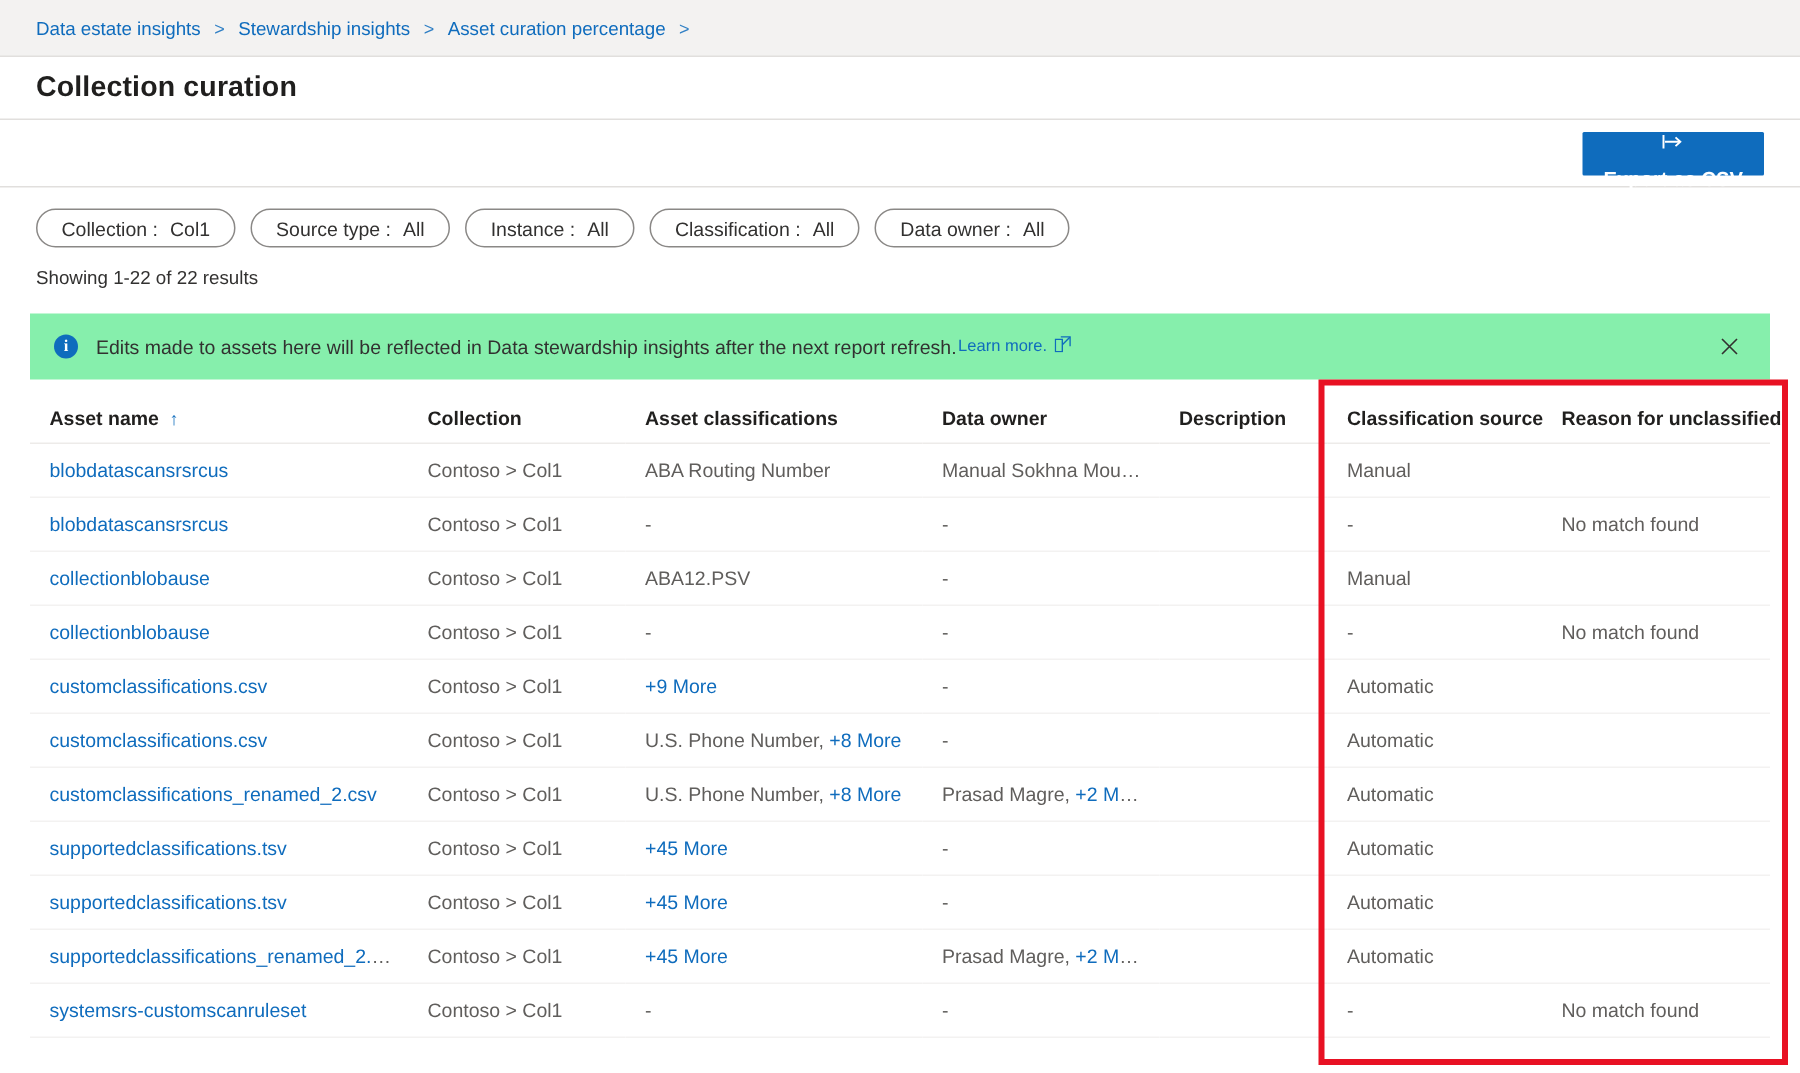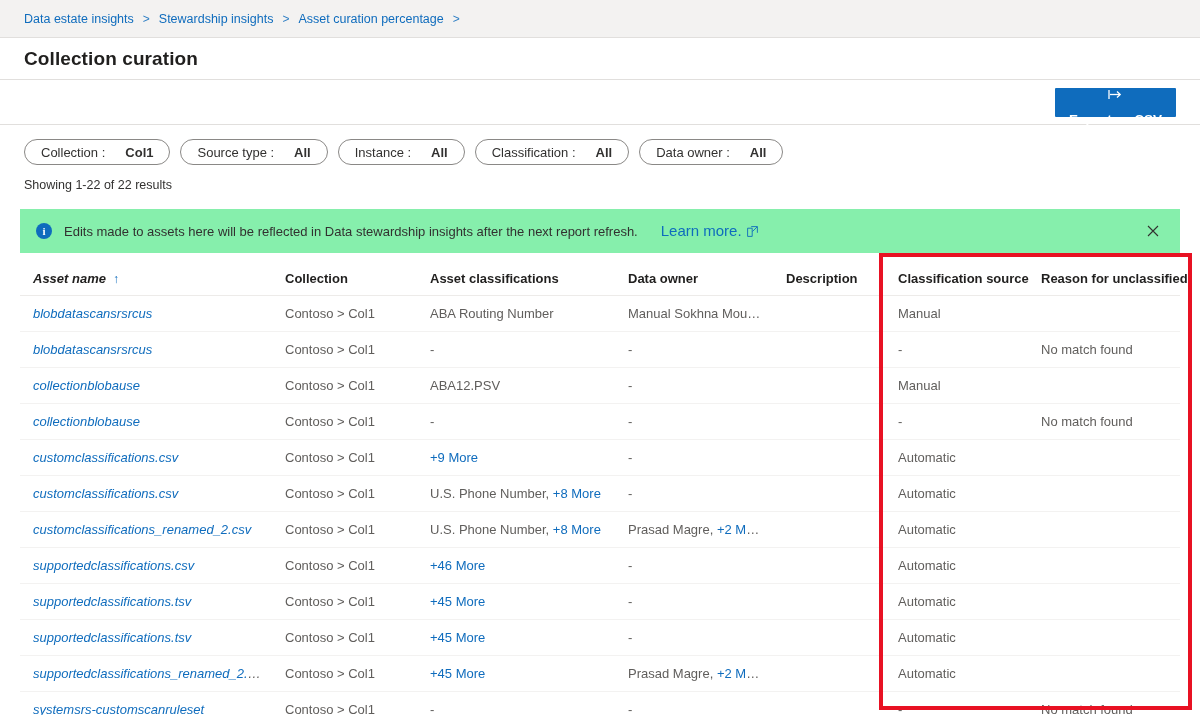--- a/index.html
+++ b/index.html
@@ -122,21 +122,21 @@
     height: 26px;
     padding: 0 16px;
     display: flex;
     align-items: center;
     font-size: 13px;
     color: #323130;
     background: #ffffff;
     cursor: pointer;
     white-space: nowrap;
   }
-  .pill .pv { font-weight: 700; margin-left: 20px; }
+  .pill .pv { font-weight: 400; margin-left: 8px; }
   .pill .pk { font-weight: 400; }
 
   .results-line {
     padding: 13px 24px 0 24px;
     font-size: 12.5px;
     color: #323130;
   }
 
   
   .msg-bar {
@@ -163,22 +163,22 @@
     line-height: 16px;
     font-size: 11px;
     font-weight: 700;
     font-family: "Liberation Serif", serif;
     color: #ffffff;
   }
   .msg-text { font-size: 13px; color: #323130; flex: 0 0 auto; }
   .msg-link {
     color: #0f6cbd;
     text-decoration: none;
-    margin-left: 23px;
-    font-size: 15px;
+    margin-left: 1px;
+    font-size: 11px;
     text-align: center;
   }
   .ext-icon { margin-left: 5px; vertical-align: -1px; }
   .msg-close {
     margin-left: auto;
     width: 26px; height: 26px;
     display: flex; align-items: center; justify-content: center;
     cursor: pointer;
     color: #323130;
   }
@@ -217,21 +217,21 @@
     color: #0f6cbd;
     text-decoration: none;
   }
   .sort-caret {
     display: inline-block;
     margin-left: 7px;
     color: #0f6cbd;
     font-weight: 400;
     font-size: 12px;
   }
-  .colw-name   { width: 252px; font-style: italic; }
+  .colw-name   { width: 252px; }
   .colw-coll   { width: 145px; }
   .colw-class  { width: 198px; }
   .colw-owner  { width: 158px; }
   .colw-desc   { width: 112px; }
   .colw-src    { width: 143px; }
   .colw-reason { width: 152px; }
 
   
   .red-box {
     position: absolute;
@@ -384,29 +384,20 @@
         <tr>
           <td class="colw-name"><a class="lnk" href="#">customclassifications_renamed_2.csv</a></td>
           <td class="colw-coll">Contoso &gt; Col1</td>
           <td class="colw-class"><span>U.S. Phone Number,</span> <a class="lnk" href="#">+8 More</a></td>
           <td class="colw-owner"><span>Prasad Magre,</span> <a class="lnk" href="#">+2 More</a></td>
           <td class="colw-desc"></td>
           <td class="colw-src">Automatic</td>
           <td class="colw-reason"></td>
         </tr>
         <tr>
-          <td class="colw-name"><a class="lnk" href="#">supportedclassifications.csv</a></td>
-          <td class="colw-coll">Contoso &gt; Col1</td>
-          <td class="colw-class"><a class="lnk" href="#">+46 More</a></td>
-          <td class="colw-owner"><span>-</span></td>
-          <td class="colw-desc"></td>
-          <td class="colw-src">Automatic</td>
-          <td class="colw-reason"></td>
-        </tr>
-        <tr>
           <td class="colw-name"><a class="lnk" href="#">supportedclassifications.tsv</a></td>
           <td class="colw-coll">Contoso &gt; Col1</td>
           <td class="colw-class"><a class="lnk" href="#">+45 More</a></td>
           <td class="colw-owner"><span>-</span></td>
           <td class="colw-desc"></td>
           <td class="colw-src">Automatic</td>
           <td class="colw-reason"></td>
         </tr>
         <tr>
           <td class="colw-name"><a class="lnk" href="#">supportedclassifications.tsv</a></td>

